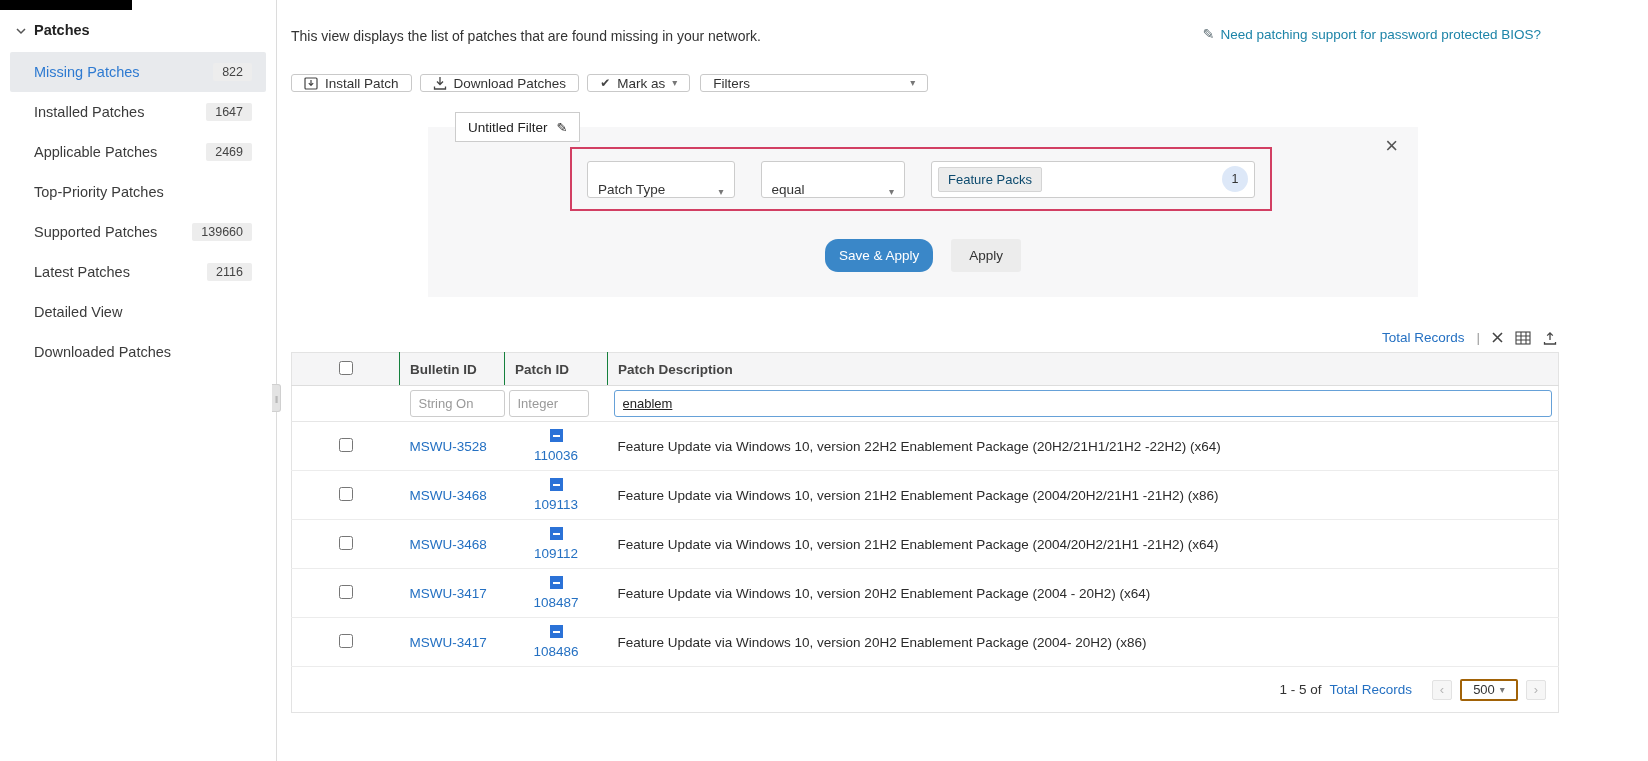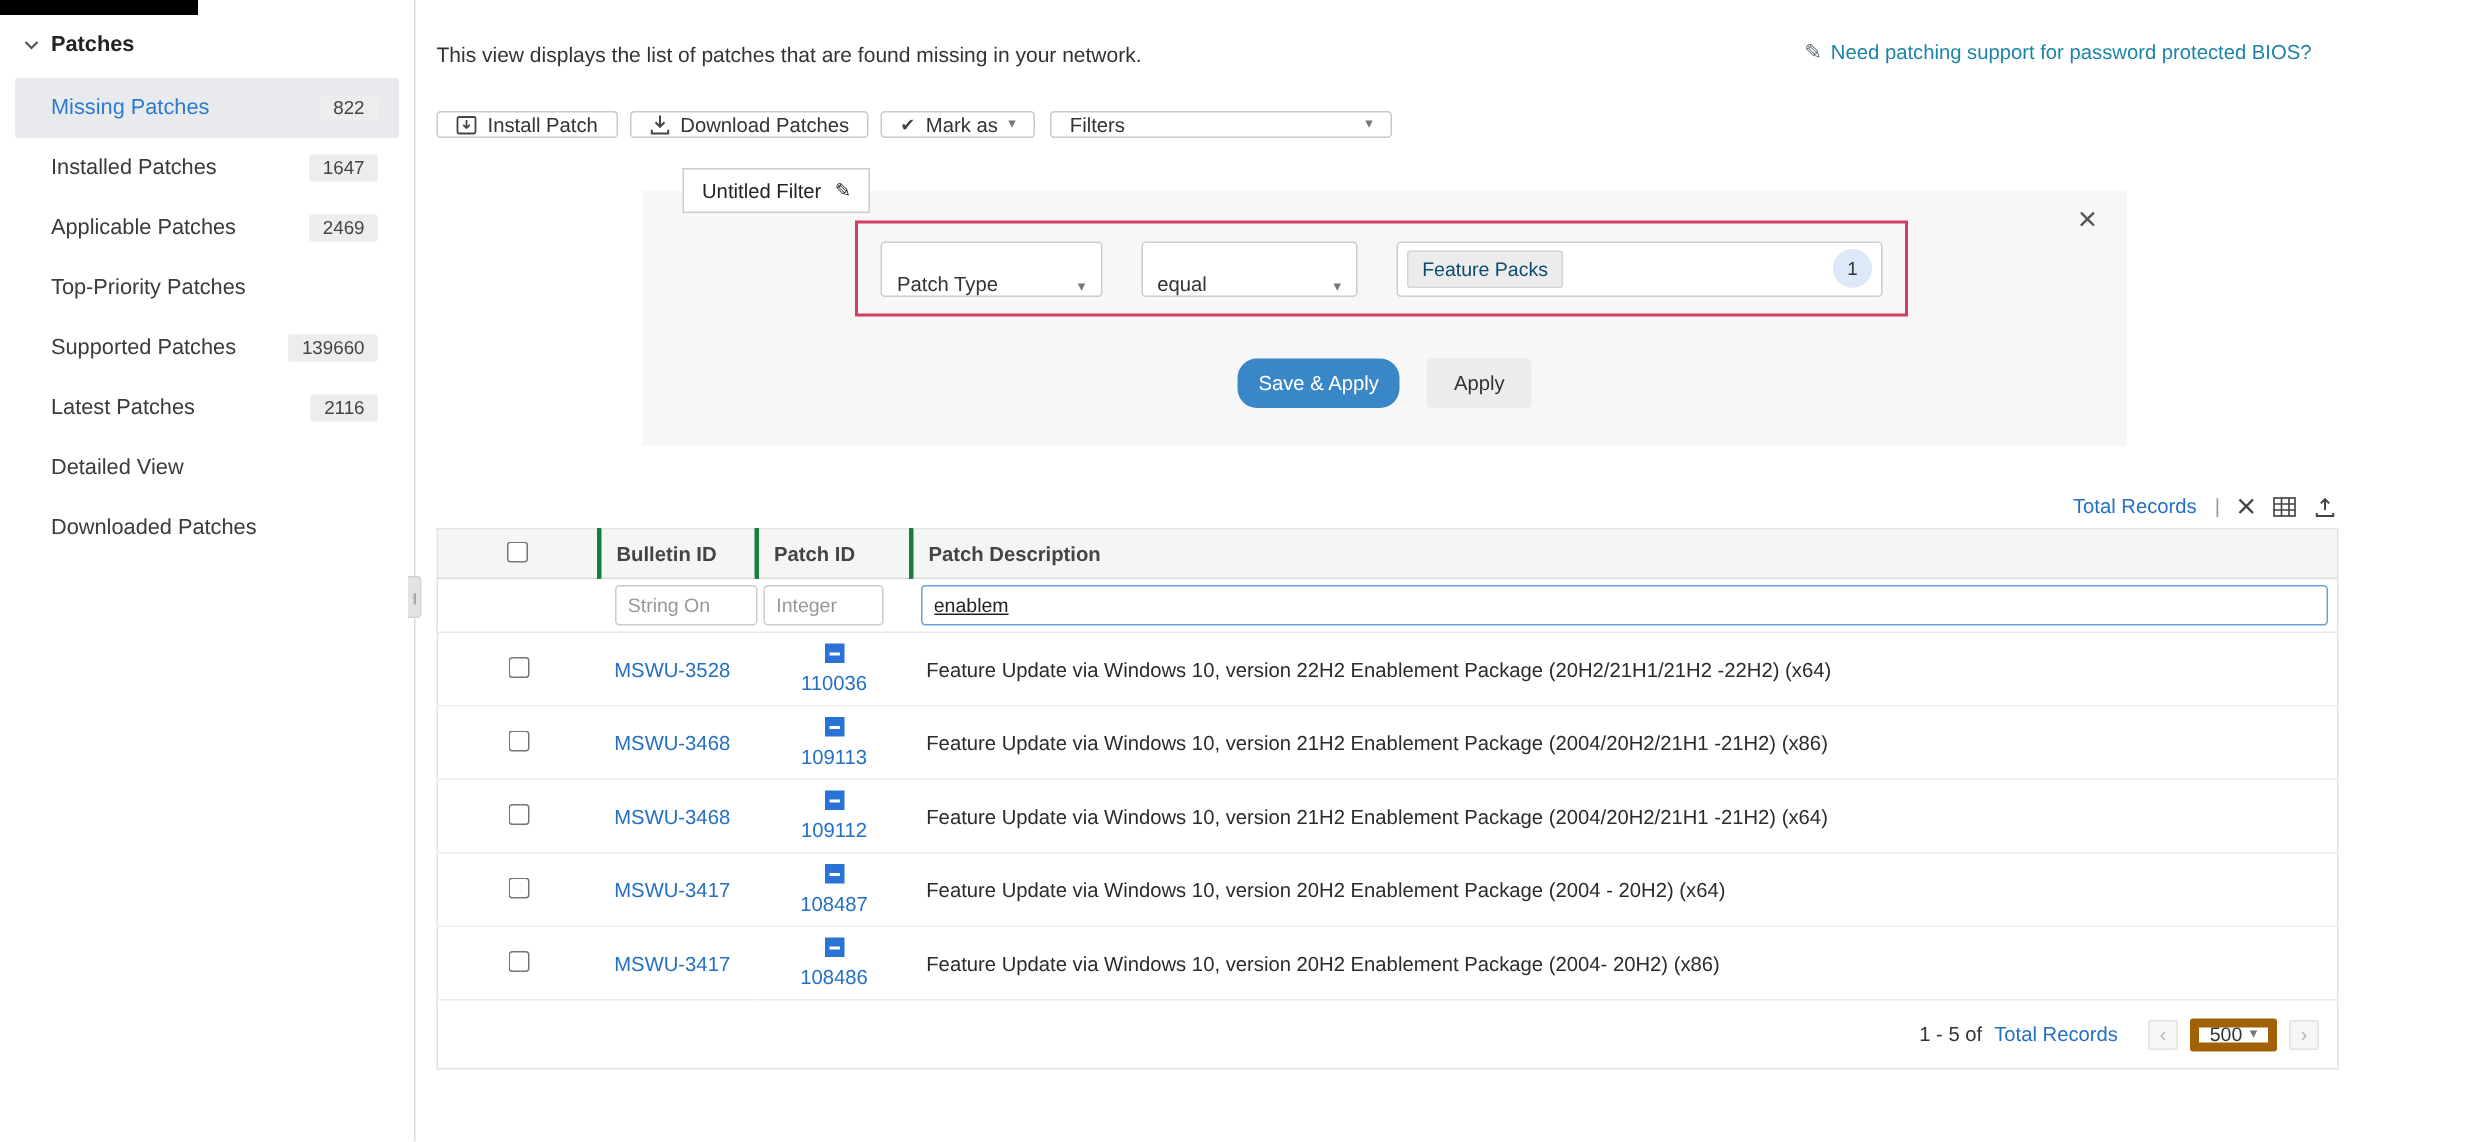--- a/index.html
+++ b/index.html
@@ -50,38 +50,38 @@
   .btn-secondary { background: #ececec; color: #333; border: none; border-radius: 3px; padding: 9px 18px; font-size: 13.5px; cursor: pointer; font-family: inherit; }
 
   
   .table-wrap { width: 1268px; margin-top: 33px; }
   .table-actions { display: flex; justify-content: flex-end; align-items: center; gap: 12px; margin-bottom: 7px; padding-right: 2px; }
   .records-link { color: var(--link-blue, #2470c2); font-size: 13.5px; cursor: pointer; }
   .pipe { color: #999; }
   .ic-btn { cursor: pointer; display: flex; align-items: center; }
 
   table.grid { width: 100%; border-collapse: collapse; table-layout: fixed; border: 1px solid #e3e3e3; }
-  .grid thead th { background: #f5f5f6; height: 33px; text-align: left; font-size: 13.5px; font-weight: 700; color: #444; border-bottom: 1px solid #ddd; border-right: 3px solid #15803d; padding: 0 10px; }
+  .grid thead th { background: #f5f5f6; height: 33px; text-align: left; font-size: 13.5px; font-weight: 700; color: #444; border-bottom: 1px solid #ddd; border-right: 1px solid #15803d; padding: 0 10px; }
   .grid thead th:last-child { border-right: none; }
   .grid thead th.cb-col { text-align: center; }
   .filter-tr td { height: 36px; border-bottom: 1px solid #e6e6e6; padding: 0 4px; }
   .flt-input { height: 27px; border: 1px solid #ccc; border-radius: 3px; padding: 0 8px; font-size: 13px; color: #a16207; font-family: inherit; outline: none; }
   .flt-input::placeholder { color: #999; }
   .flt-bulletin { width: 95px; margin-left: 6px; }
   .flt-patch { width: 80px; }
   .flt-desc { width: calc(100% - 4px); margin-left: 2px; border: 1px solid #66a1d8; text-decoration: underline; color: #222; }
   .data-tr td { height: 49px; border-bottom: 1px solid #ececec; padding: 0 10px; font-size: 13.5px; color: #2b2b2b; }
   .data-tr td.cb-cell { text-align: center; }
   .blue-link { color: var(--link-blue, #2470c2); cursor: pointer; }
   .patch-cell-inner { display: flex; align-items: center; gap: 6px; flex-direction: column; }
   .patch-sq { width: 13px; height: 13px; background: var(--patch-icon-blue, #2b72d7); display: inline-flex; align-items: center; justify-content: center; flex: 0 0 auto; }
   .patch-sq i { display: block; width: 7px; height: 2px; background: #fff; }
   .grid-footer { display: flex; justify-content: flex-end; align-items: center; gap: 8px; height: 46px; border: 1px solid #e3e3e3; border-top: none; padding-right: 12px; font-size: 13.5px; }
   .pager-btn { width: 20px; height: 20px; background: #f6f6f6; border: 1px solid #e2e2e2; border-radius: 2px; color: #b5b5b5; display: flex; align-items: center; justify-content: center; font-size: 13px; cursor: pointer; }
-  .page-size { width: 58px; height: 22px; border: 6px solid #a16207; border-radius: 2px; background: #fff; display: flex; align-items: center; justify-content: center; gap: 5px; font-size: 13px; cursor: pointer; }
+  .page-size { width: 58px; height: 22px; border: 2px solid #a16207; border-radius: 2px; background: #fff; display: flex; align-items: center; justify-content: center; gap: 5px; font-size: 13px; cursor: pointer; }
   input[type="checkbox"] { width: 14px; height: 14px; cursor: pointer; }
 </style>
 </head>
 <body>
 
 <div class="app">
   <div class="top-black"></div>
 
   <div class="sidebar">
     <div class="sidebar-header">

